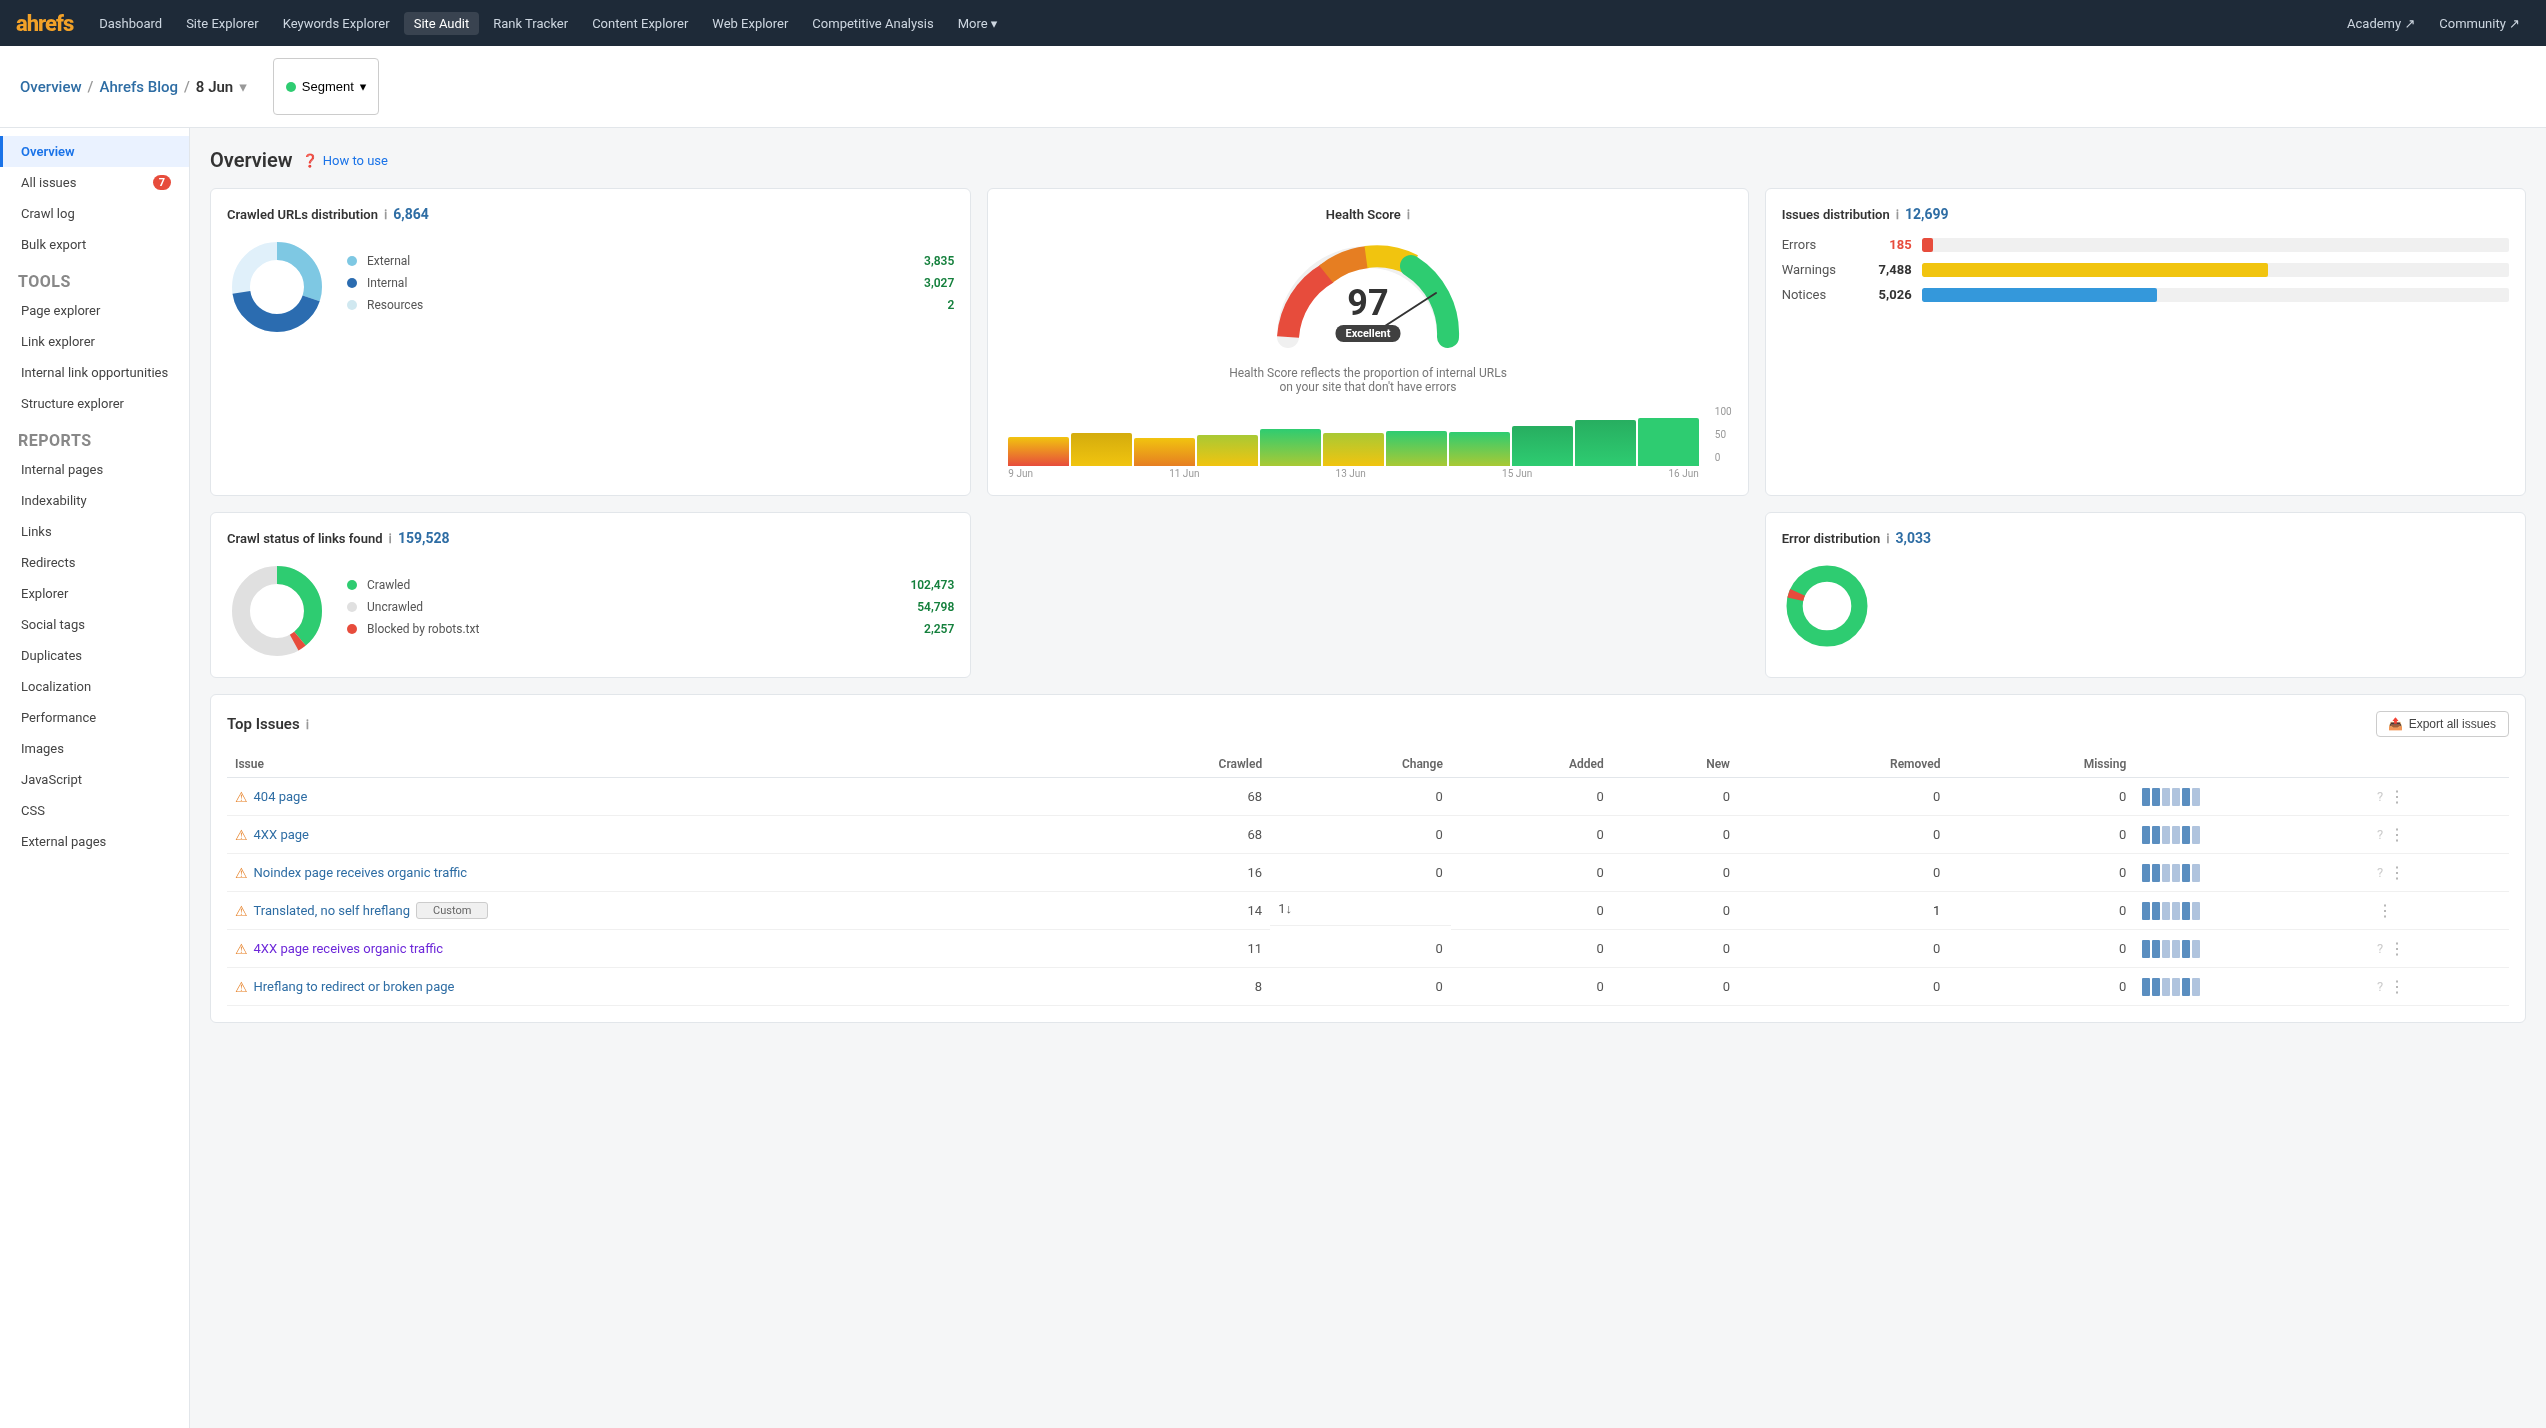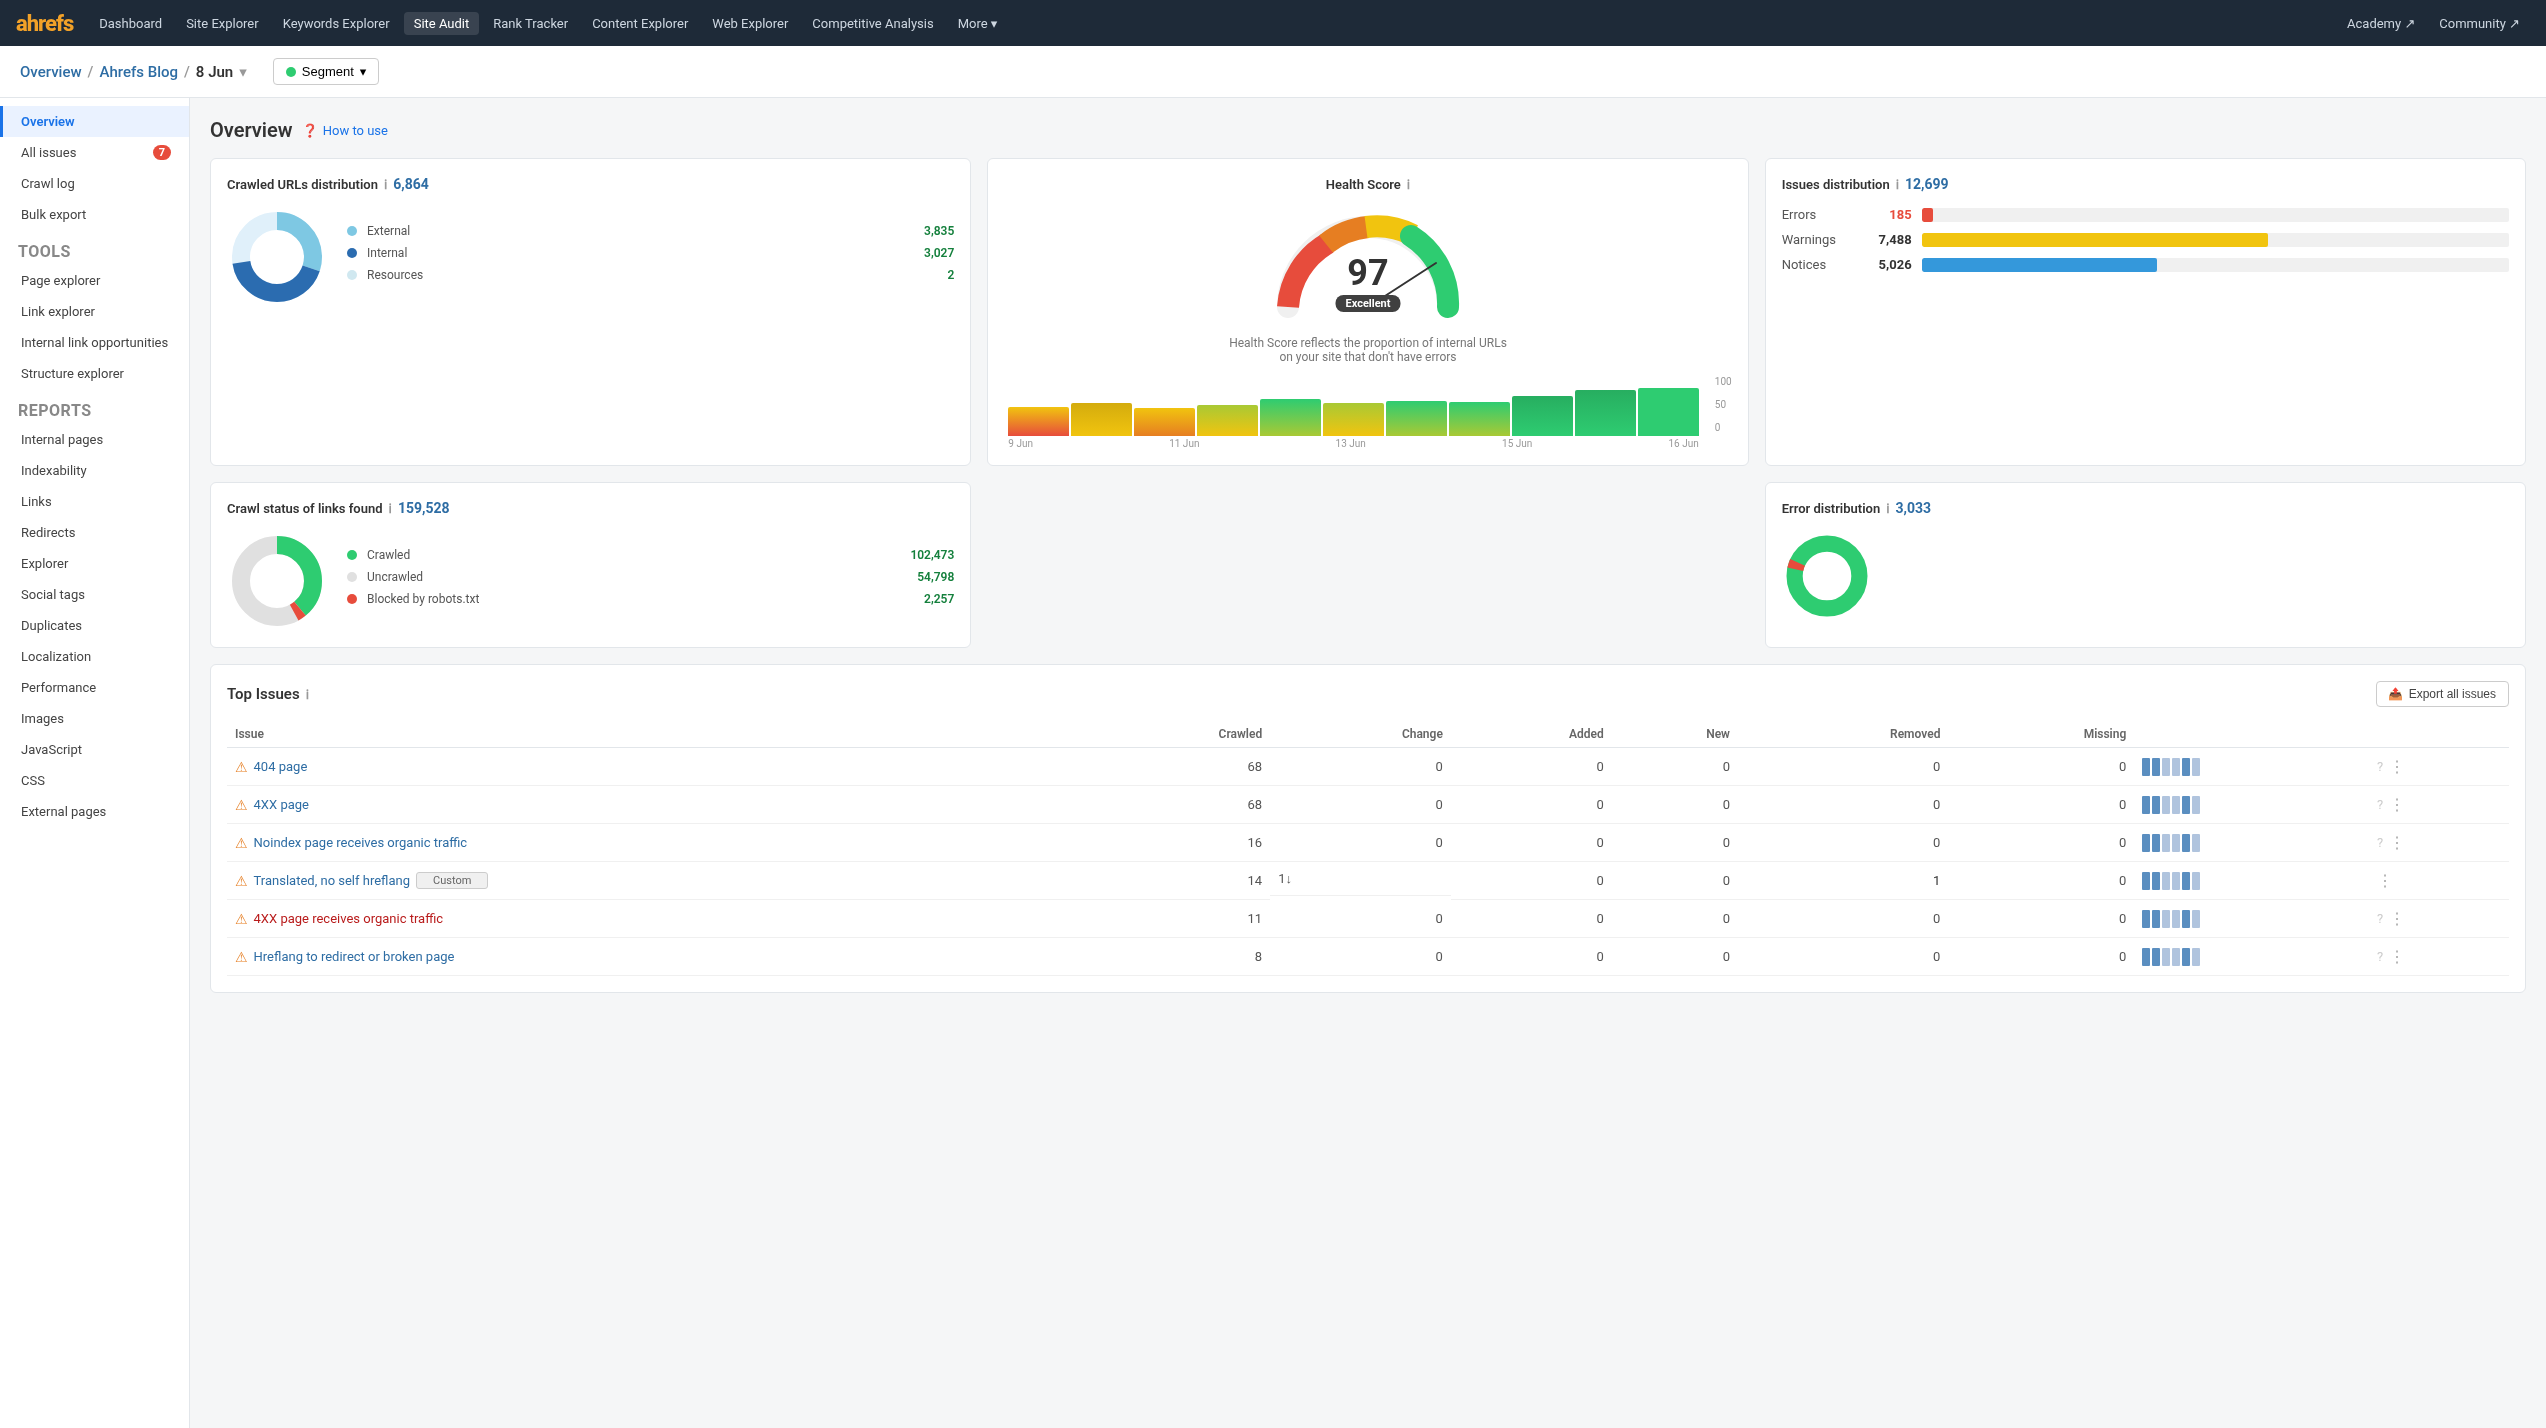--- a/index.html
+++ b/index.html
@@ -53,21 +53,21 @@
       font-weight: 500;
     }
     .breadcrumb-bar .sep { color: #999; }
     .breadcrumb-bar .bc-link { color: #2e6da4; cursor: pointer; }
     .breadcrumb-bar .bc-current { font-weight: 600; }
     .segment-btn {
       margin-left: 20px;
       background: #fff;
       border: 1px solid #ccc;
       border-radius: 4px;
-      padding: 5px 12px;
+      padding: 20px 12px;
       font-size: 13px;
       cursor: pointer;
       display: flex;
       align-items: center;
       gap: 6px;
     }
     .segment-dot { width: 10px; height: 10px; border-radius: 50%; background: #2ecc71; display: inline-block; }
 
     
     .layout {
@@ -773,21 +773,21 @@
       <div class="action-icons">
 
         <span style="font-size:16px;">⋮</span>
       </div>
     </td>
   </tr>
             <tr>
     <td>
       <div class="issue-label">
         <span class="warn-icon">⚠</span>
-        <span style="cursor:pointer; color:#b91c1c;">4XX page receives organic traffic</span>
+        <span style="cursor:pointer; color:#6d28d9;">4XX page receives organic traffic</span>
 
       </div>
     </td>
     <td class="right">11</td>
     <td class="right zero-val">0</td>
     <td class="right zero-val">0</td>
     <td class="right zero-val">0</td>
     <td class="right zero-val">0</td>
     <td class="right zero-val">0</td>
     <td>

